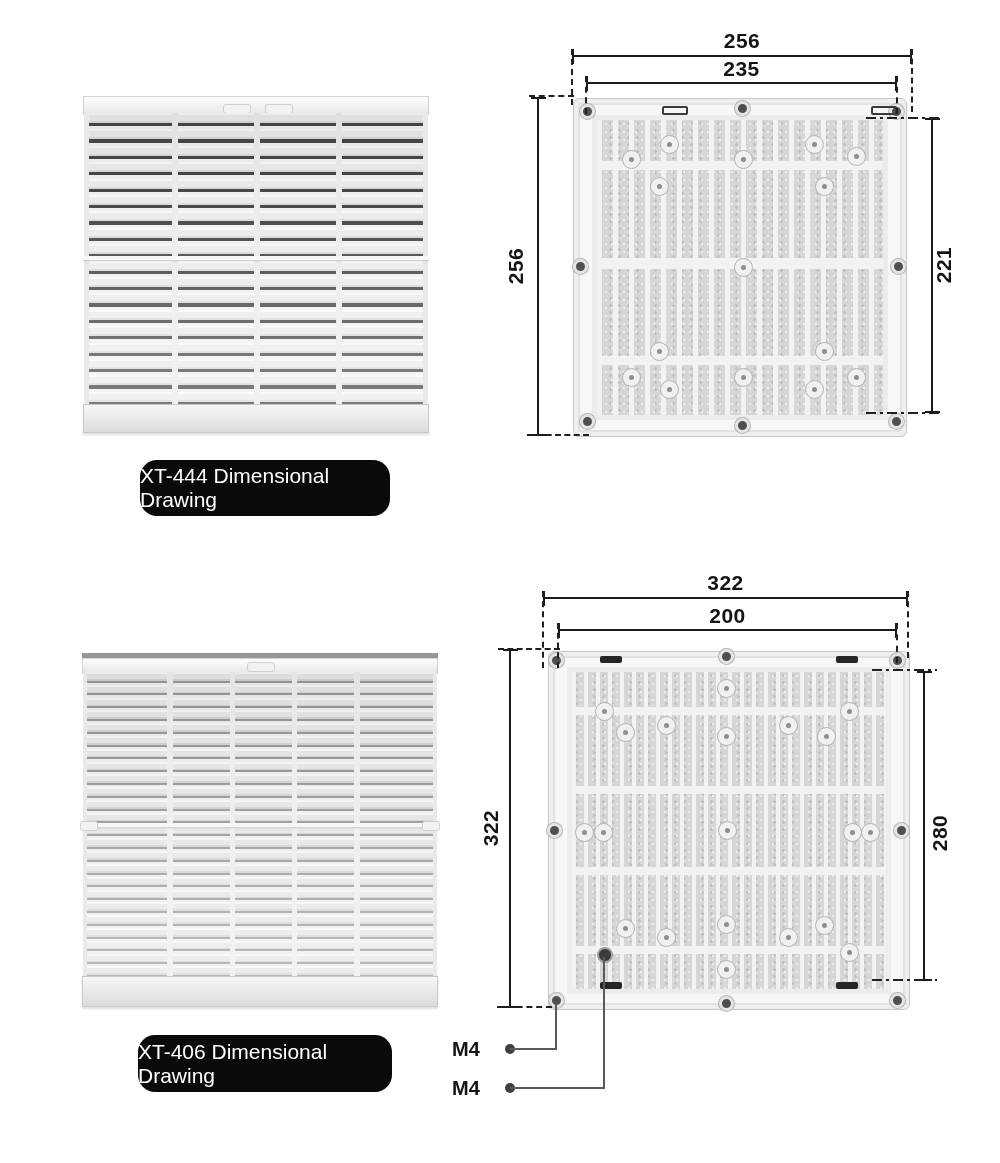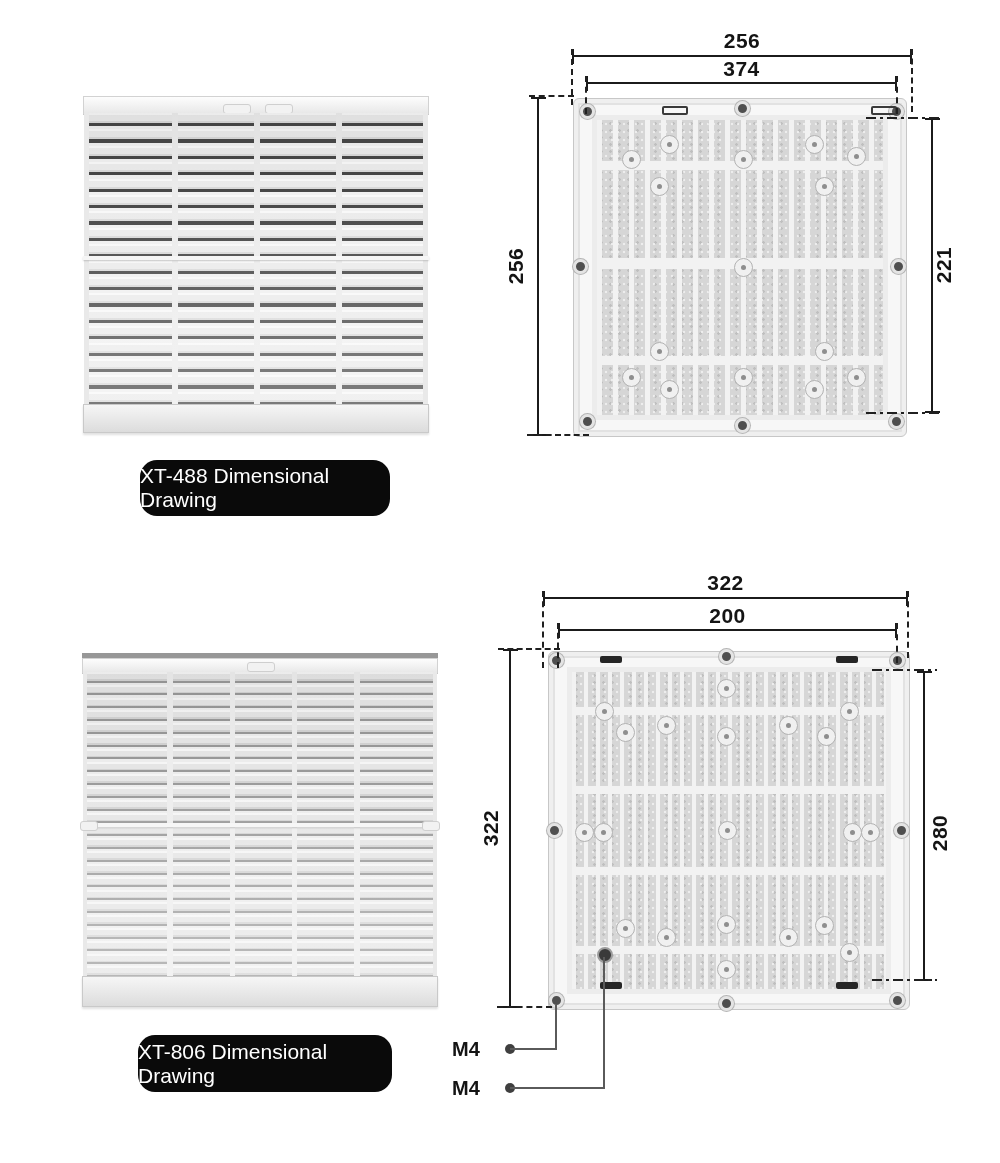--- a/index.html
+++ b/index.html
@@ -133,37 +133,37 @@
         <span class="screw" style="left: 6px; top: 315px;"></span>
         <span class="screw" style="left: 161px; top: 319px;"></span>
         <span class="screw" style="left: 315px; top: 315px;"></span>
         <span class="clip outline" style="left: 88px; top: 7px;"></span>
         <span class="clip outline" style="left: 297px; top: 7px;"></span>
       </div>
 
     <div class="dimh" style="left:572px;top:47px;width:340px"></div>
     <div class="dlab" style="left:572px;top:21px;width:340px">256</div>
     <div class="dimh" style="left:586px;top:74px;width:311px"></div>
-    <div class="dlab" style="left:586px;top:49px;width:311px">374</div>
+    <div class="dlab" style="left:586px;top:49px;width:311px">235</div>
     <div class="dashv" style="left:571px;top:41px;height:56px"></div>
     <div class="dashv" style="left:911px;top:41px;height:63px"></div>
     <div class="dashv" style="left:585px;top:68px;height:38px"></div>
     <div class="dashv" style="left:896px;top:68px;height:38px"></div>
 
     <div class="dimv" style="left:537px;top:89px;height:339px"></div>
     <div class="dlab v" style="left:486px;top:246px;width:60px">256</div>
     <div class="dashh" style="left:529px;top:87px;width:45px"></div>
     <div class="dashh" style="left:527px;top:426px;width:62px"></div>
 
     <div class="dimv" style="left:931px;top:110px;height:295px"></div>
     <div class="dlab v" style="left:914px;top:245px;width:60px">221</div>
     <div class="ddh" style="left:866px;top:109px;width:76px"></div>
     <div class="ddh" style="left:866px;top:404px;width:76px"></div>
 
-    <div class="tag" style="left:140px;top:452px;width:250px;height:56px">XT-488 Dimensional Drawing</div>
+    <div class="tag" style="left:140px;top:452px;width:250px;height:56px">XT-444 Dimensional Drawing</div>
   </section>
 
   <section>
 
     <div class="front" style="left:82px;top:645px;width:356px;height:354px">
       <div class="f-topbar"></div>
       <div class="f-cap" style="top:5px;height:14px"></div>
       <div class="f-tab" style="left:165px;top:9px"></div>
       <div class="f-louvers l806"></div>
       <div class="f-seam" style="top:48%"></div>
@@ -231,15 +231,15 @@
     <div class="m4lab" style="left:452px;top:1030px">M4</div>
     <span class="m4dot" style="left:505px;top:1036px"></span>
     <div class="leadh" style="left:510px;top:1040px;width:47px"></div>
     <div class="leadv" style="left:555px;top:997px;height:45px"></div>
 
     <div class="m4lab" style="left:452px;top:1069px">M4</div>
     <span class="m4dot" style="left:505px;top:1075px"></span>
     <div class="leadh" style="left:510px;top:1079px;width:95px"></div>
     <div class="leadv" style="left:603px;top:949px;height:132px"></div>
 
-    <div class="tag" style="left:138px;top:1027px;width:254px;height:57px">XT-806 Dimensional Drawing</div>
+    <div class="tag" style="left:138px;top:1027px;width:254px;height:57px">XT-406 Dimensional Drawing</div>
   </section>
 </div>
 
 </body></html>

